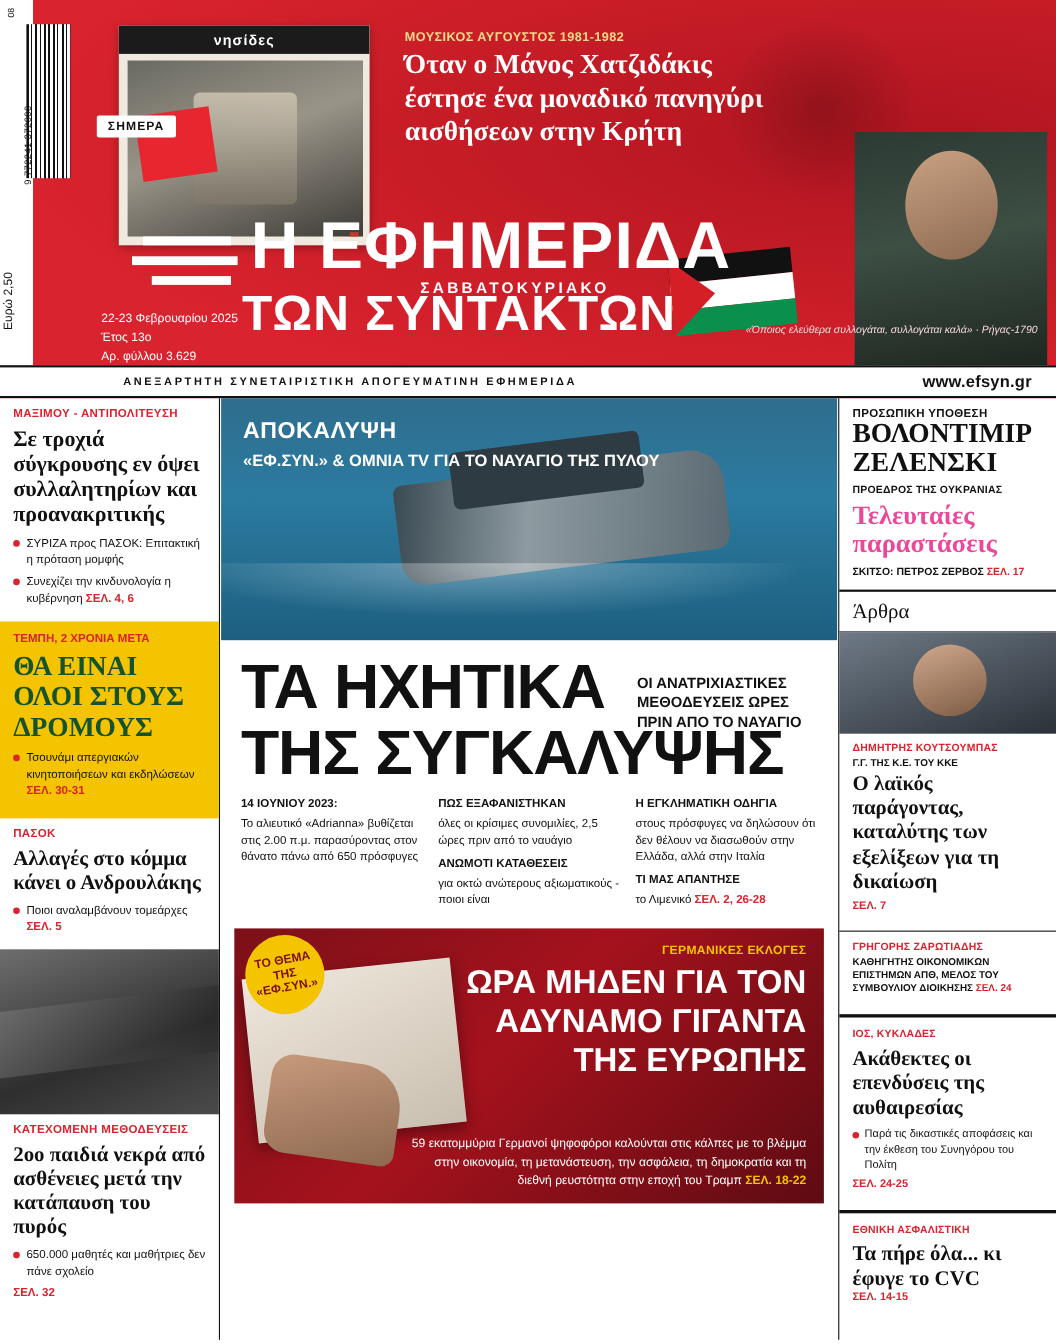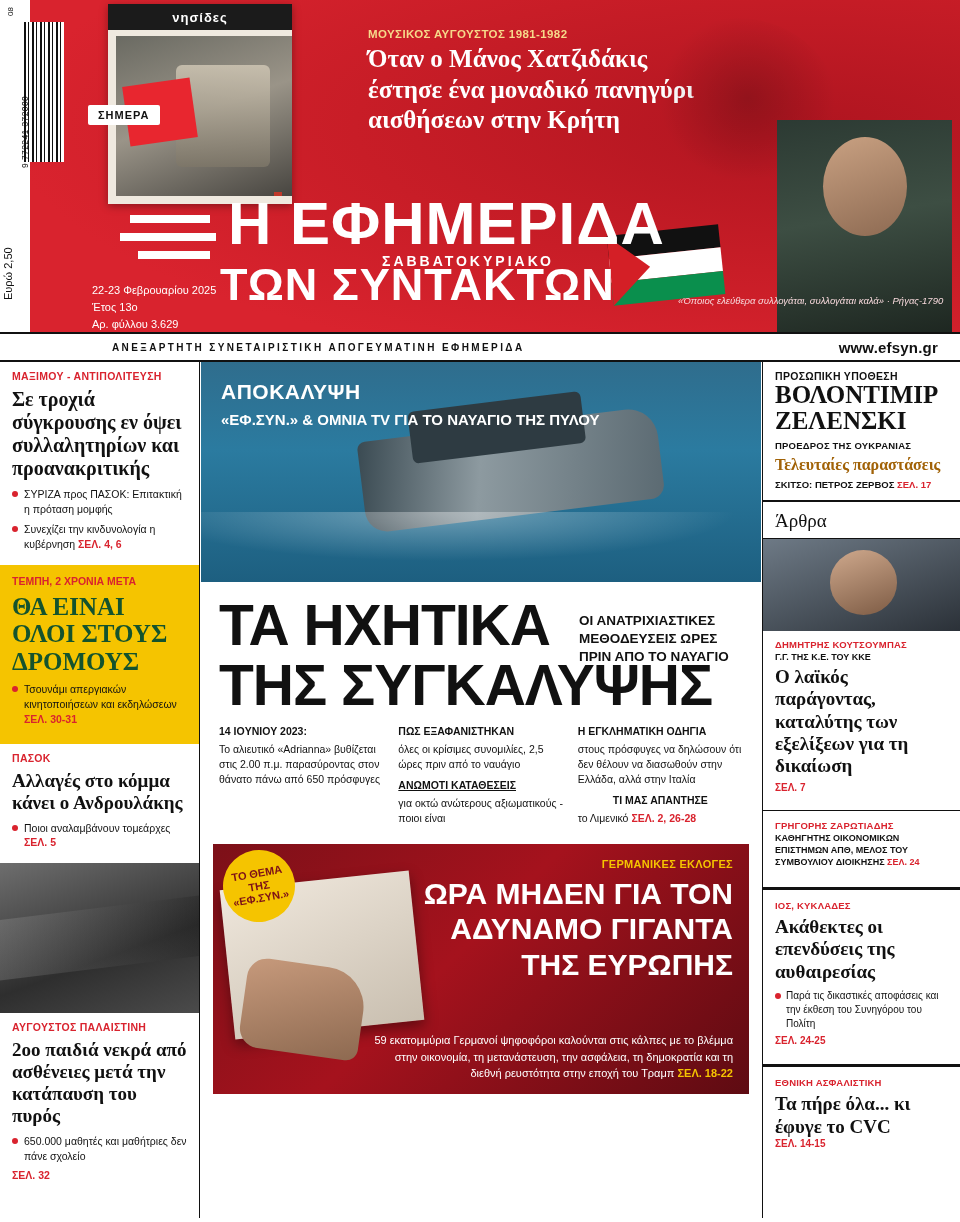--- a/index.html
+++ b/index.html
@@ -18,21 +18,21 @@
      radial-gradient(120% 100% at 85% 35%, #b01520 0%, #c81d27 40%, #d9232e 70%);}
   .mast-white{position:absolute;left:0;top:0;width:30px;height:362px;background:#ffffff;}
   .barcode{position:absolute;left:24px;top:22px;width:40px;height:140px;
      background:repeating-linear-gradient(90deg,#111 0 2px,#fff 2px 4px,#111 4px 5px,#fff 5px 8px);}
   .barcode-num{position:absolute;left:20px;top:168px;width:140px;transform:rotate(-90deg);
      transform-origin:0 0;font-size:8.5px;letter-spacing:.4px;color:#111;}
   .issue-side{position:absolute;left:6px;top:16px;font-size:8px;color:#111;transform:rotate(-90deg);transform-origin:left top;}
   .euro{position:absolute;left:2px;top:300px;font-size:11px;color:#111;transform:rotate(-90deg);transform-origin:left top;white-space:nowrap;}
 
   
-  .promo{position:absolute;left:108px;top:4px;width:184px;height:200px;background:#efe9df;
+  .promo{position:absolute;left:108px;top:23px;width:228px;height:200px;background:#efe9df;
      box-shadow:0 2px 8px rgba(0,0,0,.35);overflow:hidden;}
   .promo-top{position:absolute;left:0;top:0;width:100%;height:26px;background:#1b1b1b;color:#fff;
      font-size:13px;font-weight:bold;display:flex;align-items:center;justify-content:center;letter-spacing:1px;}
   .promo-photo{position:absolute;left:8px;top:32px;width:214px;height:160px;
      background:linear-gradient(160deg,#6a6a62 0%,#9a9488 45%,#3e3c38 100%);}
   .promo-photo:after{content:"";position:absolute;left:28%;top:18%;width:44%;height:64%;
      background:linear-gradient(180deg,#cfc6b4,#7d7668);border-radius:6px;opacity:.85;}
   .promo-badge{position:absolute;left:18px;top:78px;width:60px;height:52px;background:#e8262f;
      transform:rotate(-8deg);color:#fff;font-size:6px;padding:4px;line-height:1.25;font-weight:bold;}
   .promo-tag{position:absolute;right:10px;bottom:8px;font-size:7px;color:#fff;background:#c0392b;padding:2px 4px;}
@@ -141,21 +141,21 @@
      font-family:"Liberation Sans", sans-serif;font-size:30px;font-weight:bold;line-height:1.18;}
   .promo2 .body{position:absolute;right:16px;bottom:12px;width:360px;color:#fff;text-align:right;
      font-size:11px;line-height:1.5;}
 
   
   .rphoto{width:100%;height:92px;background:linear-gradient(160deg,#6e7a86,#2b3138);position:relative;}
   .rphoto:after{content:"";position:absolute;left:34%;top:12%;width:34%;height:70%;border-radius:50%;
      background:linear-gradient(160deg,#cfa98d,#7d5b44);}
   .r-name{font-family:"Liberation Serif", serif;font-weight:bold;font-size:25px;line-height:1.05;color:#111;}
   .r-role{font-size:9.5px;font-weight:bold;color:#111;margin-top:5px;letter-spacing:.2px;}
-  .r-h2{font-family:"Liberation Serif", serif;font-weight:bold;font-size:16px;line-height:1.12;margin-top:5px;color:#a16207;}
+  .r-h2{font-family:"Liberation Serif", serif;font-weight:bold;font-size:24px;line-height:1.12;margin-top:5px;color:#ec4899;}
   .r-meta{font-size:9.5px;font-weight:bold;margin-top:6px;color:#111;}
   .arthra{font-family:"Liberation Serif", serif;font-size:19px;color:#111;padding:6px 12px;}
   .r-kred{font-size:9.5px;font-weight:bold;color:#d9232e;letter-spacing:.2px;line-height:1.3;}
   .r-serif{font-family:"Liberation Serif", serif;font-weight:bold;font-size:17px;line-height:1.18;color:#111;margin-top:4px;}
   .thick{height:3px;background:#111;margin:10px 0;}
   .thin{height:1px;background:#111;margin:9px 0;}
   .dot-list p{margin:0 0 4px 0;padding-left:11px;position:relative;font-size:10px;line-height:1.4;}
   .dot-list p:before{content:"";position:absolute;left:0;top:4px;width:6px;height:6px;border-radius:50%;background:#d9232e;}
 </style>
 </head>
@@ -241,21 +241,21 @@
         <div class="kicker">ΠΑΣΟΚ</div>
         <div class="hl" style="font-size:19px;margin-top:4px;">Αλλαγές στο κόμμα κάνει ο Ανδρουλάκης</div>
         <div class="bullets">
           <p><span>Ποιοι αναλαμβάνουν τομεάρχες</span> <span class="sel">ΣΕΛ. 5</span></p>
         </div>
       </div>
 
       <div class="lphoto"></div>
 
       <div class="pad">
-        <div class="kicker">ΑΥΓΟΥΣΤΟΣ ΠΑΛΑΙΣΤΙΝΗ</div>
+        <div class="kicker">ΚΑΤΕΧΟΜΕΝΗ ΜΕΘΟΔΕΥΣΕΙΣ</div>
         <div class="hl" style="font-size:19px;margin-top:4px;">2οο παιδιά νεκρά από ασθένειες μετά την κατάπαυση του πυρός</div>
         <div class="bullets">
           <p>650.000 μαθητές και μαθήτριες δεν πάνε σχολείο</p>
         </div>
         <div class="sel" style="font-size:10.5px;">ΣΕΛ. 32</div>
       </div>
     </div>
 
     <div class="col-mid">
 
@@ -277,27 +277,27 @@
       <div class="mainsub">ΟΙ ΑΝΑΤΡΙΧΙΑΣΤΙΚΕΣ ΜΕΘΟΔΕΥΣΕΙΣ ΩΡΕΣ ΠΡΙΝ ΑΠΟ ΤΟ ΝΑΥΑΓΙΟ</div>
 
       <div class="cols4">
         <div class="c">
           <div class="t">14 IOYNIOY 2023:</div>
           <div>Το αλιευτικό «Adrianna» βυθίζεται στις 2.00 π.μ. παρασύροντας στον θάνατο πάνω από 650 πρόσφυγες</div>
         </div>
         <div class="c">
           <div class="t">ΠΩΣ ΕΞΑΦΑΝΙΣΤΗΚΑΝ</div>
           <div>όλες οι κρίσιμες συνομιλίες, 2,5 ώρες πριν από το ναυάγιο</div>
-          <div class="t" style="margin-top:6px;text-decoration:underline;">ΑΝΩΜΟΤΙ ΚΑΤΑΘΕΣΕΙΣ</div>
+          <div class="t" style="margin-top:6px;">ΑΝΩΜΟΤΙ ΚΑΤΑΘΕΣΕΙΣ</div>
           <div>για οκτώ ανώτερους αξιωματικούς - ποιοι είναι</div>
         </div>
         <div class="c">
           <div class="t">Η ΕΓΚΛΗΜΑΤΙΚΗ ΟΔΗΓΙΑ</div>
           <div>στους πρόσφυγες να δηλώσουν ότι δεν θέλουν να διασωθούν στην Ελλάδα, αλλά στην Ιταλία</div>
-          <div class="t" style="margin-top:6px;text-align:center;">ΤΙ ΜΑΣ ΑΠΑΝΤΗΣΕ</div>
+          <div class="t" style="margin-top:6px;">ΤΙ ΜΑΣ ΑΠΑΝΤΗΣΕ</div>
           <div><span>το Λιμενικό</span> <span class="red">ΣΕΛ. 2, 26-28</span></div>
         </div>
       </div>
 
       <div class="promo2">
         <div class="ballot"></div>
         <div class="hand"></div>
         <div class="stamp">ΤΟ ΘΕΜΑ ΤΗΣ «ΕΦ.ΣΥΝ.»</div>
         <div class="k">ΓΕΡΜΑΝΙΚΕΣ ΕΚΛΟΓΕΣ</div>
         <h2>ΩΡΑ ΜΗΔΕΝ ΓΙΑ ΤΟΝ ΑΔΥΝΑΜΟ ΓΙΓΑΝΤΑ ΤΗΣ ΕΥΡΩΠΗΣ</h2>

